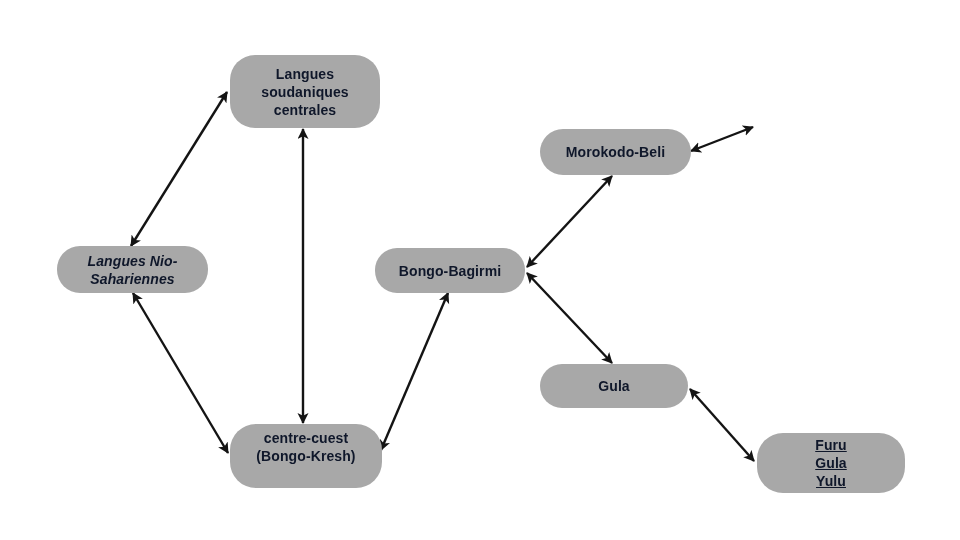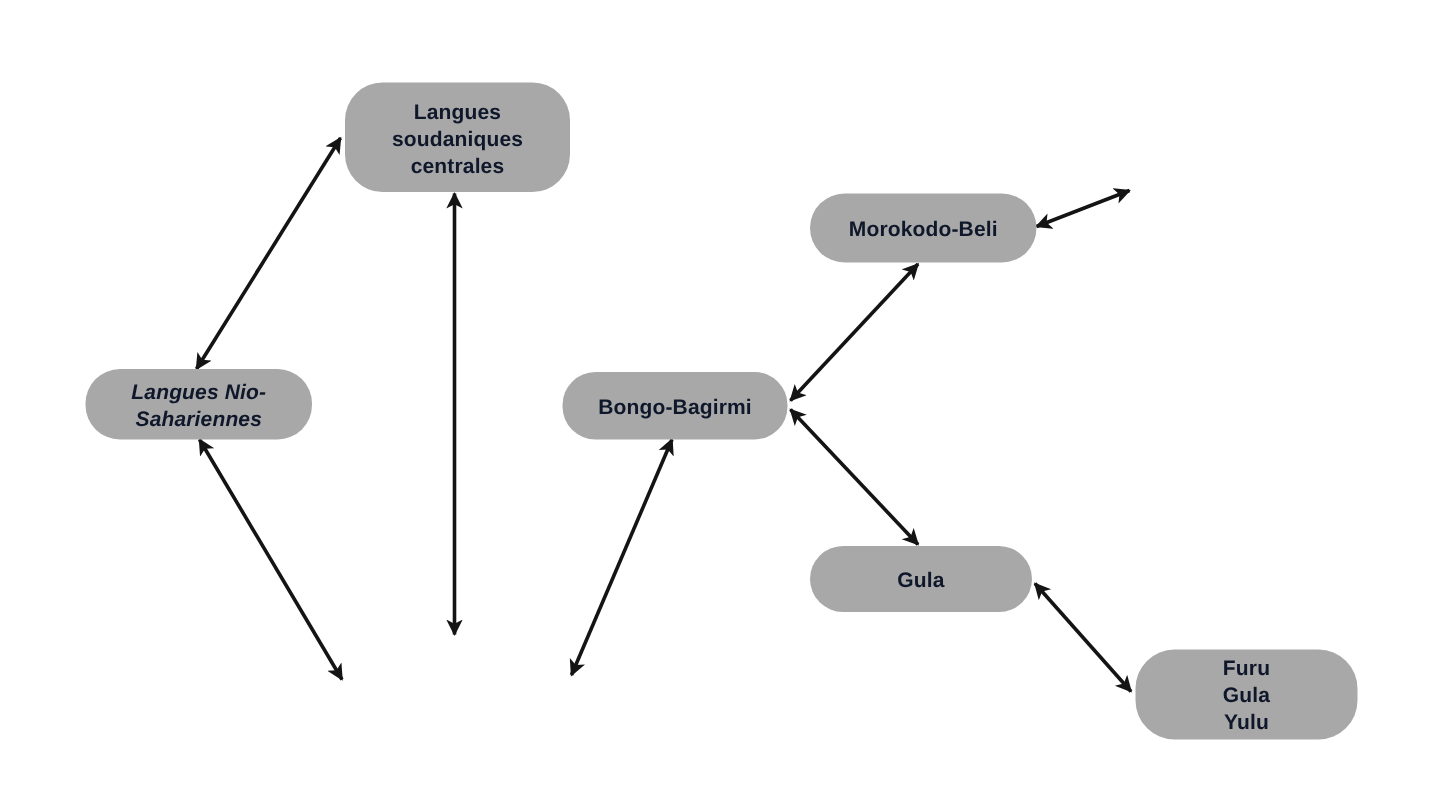--- a/index.html
+++ b/index.html
@@ -70,33 +70,37 @@
     <span class="lbl">Langues
 soudaniques
 centrales</span>
   </div>
 
   <div class="node" style="left: 57px; top: 246px; width: 151px; height: 47px; border-radius: 23px; font-style: italic;">
     <span class="lbl">Langues Nio-
 Sahariennes</span>
   </div>
 
+  <div class="node vtop" style="left: 230px; top: 424px; width: 152px; height: 64px; border-radius: 26px;">
+    <span class="lbl">centre-cuest
+(Bongo-Kresh)</span>
+  </div>
 
   <div class="node" style="left: 375px; top: 248px; width: 150px; height: 45px; border-radius: 22px;">
     <span class="lbl">Bongo-Bagirmi</span>
   </div>
 
   <div class="node" style="left: 540px; top: 129px; width: 151px; height: 46px; border-radius: 23px;">
     <span class="lbl">Morokodo-Beli</span>
   </div>
 
 
   <div class="node" style="left: 540px; top: 364px; width: 148px; height: 44px; border-radius: 22px;">
     <span class="lbl">Gula</span>
   </div>
 
-  <div class="node" style="left: 757px; top: 433px; width: 148px; height: 60px; border-radius: 26px;">
+  <div class="node" style="left: 757px; top: 433px; width: 148px; height: 60px; border-radius: 26px; text-decoration: underline;">
     <span class="lbl">Furu
 Gula
 Yulu</span>
   </div>
 
 </div>
 
 </body></html>

